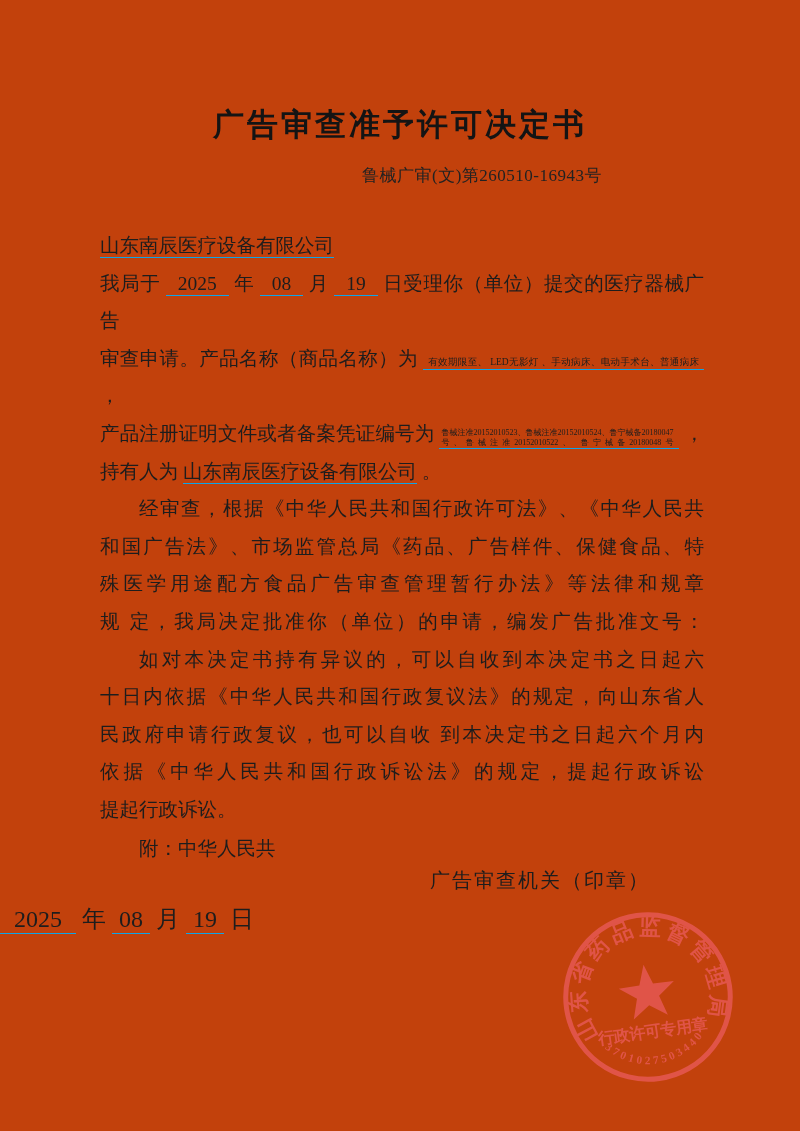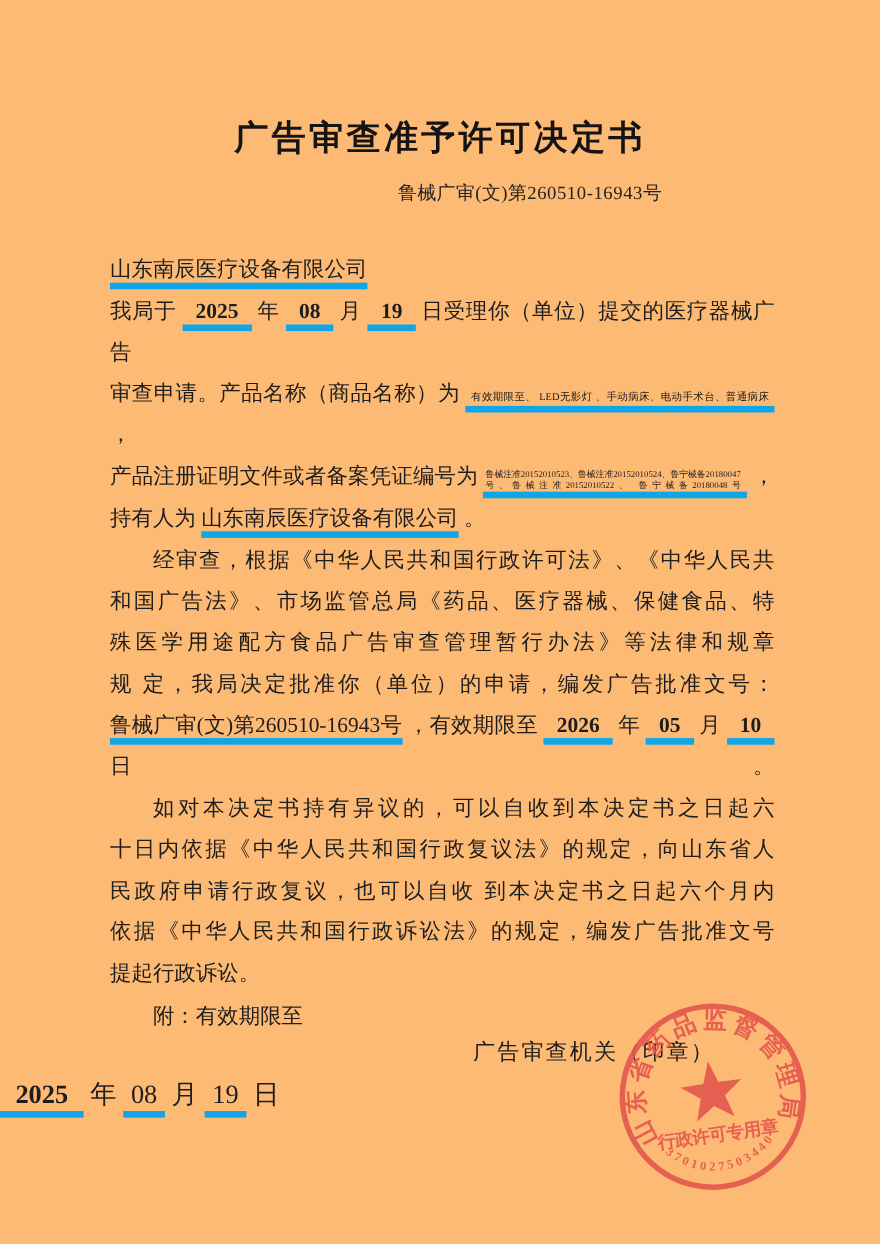--- a/index.html
+++ b/index.html
@@ -1,40 +1,40 @@
 <!DOCTYPE html>
 <html><head>
 <meta charset="utf-8">
 <style>
   * { margin:0; padding:0; box-sizing:border-box; }
   html,body { background:#ffffff; }
   .page {
     width:800px; height:1131px; position:relative; overflow:hidden;
-    background:#fdba74; color:#1d1d1d;
+    background:#c2410c; color:#1d1d1d;
     font-family:"Liberation Serif", serif;
   }
   .title {
     padding-top:104px; text-align:center;
     font-size:31px; font-weight:700; letter-spacing:3px; color:#141414;
     font-family:"Liberation Sans", sans-serif;
   }
   .docnum {
     margin-top:18px; text-align:center; font-size:17px; letter-spacing:0.5px;
     position:relative; left:82px; color:#222;
   }
   .doc-body {
     width:604px; margin:40px 96px 0 100px;
     font-size:19.5px; line-height:37.6px; color:#1d1d1d;
   }
   .ln { text-align:justify; text-align-last:justify; }
   .ln-left { text-align:justify; text-align-last:left; }
   .indent { text-indent:2em; }
   .gap-before { }
-  .u { border-bottom:6px solid #0ea5e9; padding-bottom:1px; }
-  .u-num { padding-left:12px; padding-right:12px;font-weight:bold; }
+  .u { border-bottom:1px solid #0ea5e9; padding-bottom:1px; }
+  .u-num { padding-left:12px; padding-right:12px; }
   .u-small {
     font-size:9.5px; letter-spacing:0; line-height:normal;
     padding:0 5px 2px 5px; white-space:nowrap;
   }
   .u-tiny {
     display:inline-block; vertical-align:-5px; text-align:left;
     font-size:8px; line-height:9.5px; letter-spacing:0;
     padding:0 6px 1px 2px; white-space:nowrap;
   }
   .u-tiny span { display:block; }
@@ -87,41 +87,31 @@
       <span class="u u-tiny"><span>鲁械注准20152010523、鲁械注准20152010524、鲁宁械备20180047</span><span>号、鲁械注准20152010522、 鲁宁械备20180048号</span></span>
       <span>，</span>
     </div>
     <div class="ln-left">
       <span>持有人为</span>
       <span class="u">山东南辰医疗设备有限公司</span>
       <span>。</span>
     </div>
 
     <div class="ln indent gap-before">经审查，根据《中华人民共和国行政许可法》、《中华人民共</div>
-    <div class="ln">和国广告法》、市场监管总局《药品、医疗器械、保健食品、特</div>
+    <div class="ln">和国广告法》、市场监管总局《药品、广告样件、保健食品、特</div>
     <div class="ln">殊医学用途配方食品广告审查管理暂行办法》等法律和规章</div>
     <div class="ln">规 定，我局决定批准你（单位）的申请，编发广告批准文号：</div>
-    <div class="ln">
-      <span class="u">鲁械广审(文)第260510-16943号</span>
-      <span>，有效期限至</span>
-      <span class="u u-num">2026</span>
-      <span>年</span>
-      <span class="u u-num">05</span>
-      <span>月</span>
-      <span class="u u-num">10</span>
-      <span>日。</span>
-    </div>
 
     <div class="ln indent gap-before">如对本决定书持有异议的，可以自收到本决定书之日起六</div>
     <div class="ln">十日内依据《中华人民共和国行政复议法》的规定，向山东省人</div>
     <div class="ln">民政府申请行政复议，也可以自收 到本决定书之日起六个月内</div>
-    <div class="ln">依据《中华人民共和国行政诉讼法》的规定，编发广告批准文号</div>
+    <div class="ln">依据《中华人民共和国行政诉讼法》的规定，提起行政诉讼</div>
     <div class="ln-left">提起行政诉讼。</div>
 
-    <div class="ln-left indent attach-line">附：有效期限至</div>
+    <div class="ln-left indent attach-line">附：中华人民共</div>
   </div>
 
   <div class="authority">广告审查机关（印章）</div>
   <div class="date-line">
     <span class="u u-num">2025</span>
     <span>年</span>
     <span class="u u-sm">08</span>
     <span>月</span>
     <span class="u u-sm">19</span>
     <span>日</span>

